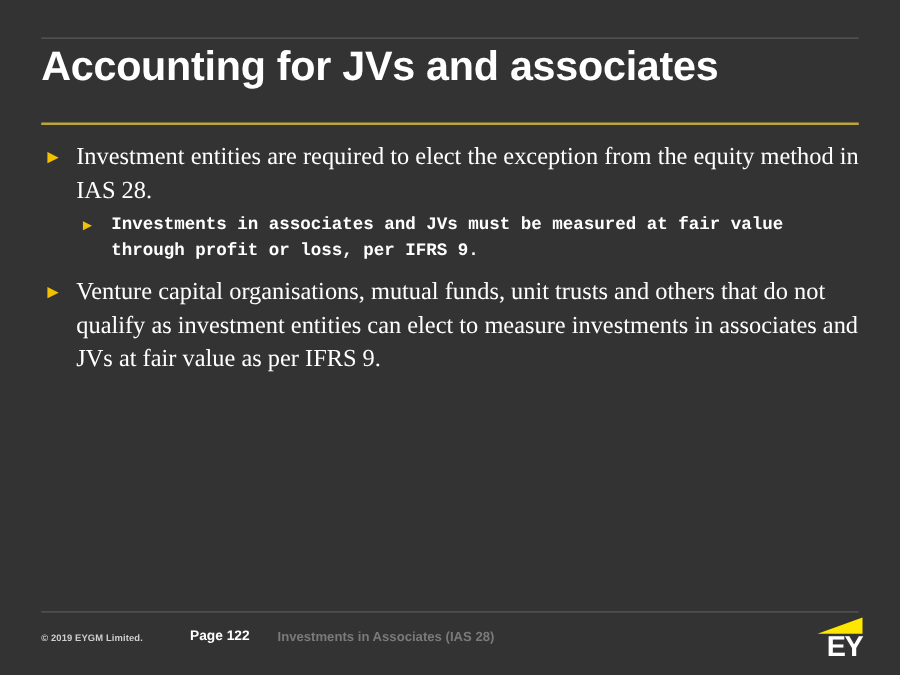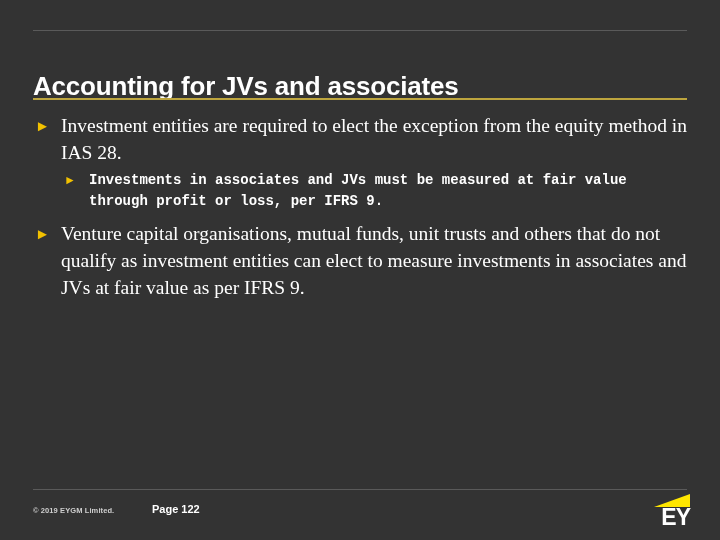--- a/index.html
+++ b/index.html
@@ -26,27 +26,26 @@
     top: 30px;
     width: 654px;
     height: 1px;
     background: #5a5a5a;
   }
   .slide-title {
     position: absolute;
     left: 33px;
     top: 36px;
     width: 654px;
-    font-size: 26px;
+    font-size: 33px;
     font-weight: bold;
     color: #ffffff;
     letter-spacing: -0.2px;
     line-height: 34px;
     white-space: nowrap;
-    margin-top: 33px;
   }
   .title-rule-bottom {
     position: absolute;
     left: 33px;
     top: 98px;
     width: 654px;
     height: 2px;
     background: #bda53e;
   }
   .content {
@@ -195,19 +194,20 @@
       <span class="marker">►</span>
       <span class="text">Venture capital organisations, mutual funds, unit trusts and others that do not qualify as investment entities can elect to measure investments in associates and JVs at fair value as per IFRS 9.</span>
     </div>
 
   </div>
 
   <div class="footer-rule"></div>
 
   <div class="footer-copyright">© 2019 EYGM Limited.</div>
   <div class="footer-page">Page 122</div>
+  <div class="footer-subject">Investments in Associates (IAS 28)</div>
 
   <div class="ey-logo">
     <div class="beam"></div>
     <div class="letters">EY</div>
   </div>
 
 </div>
 
 </body></html>

